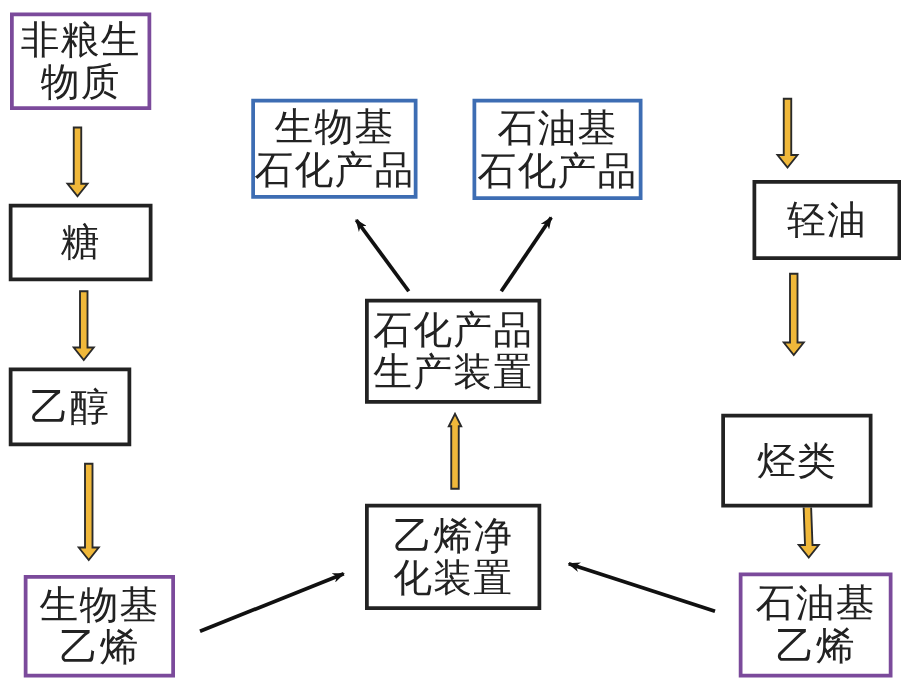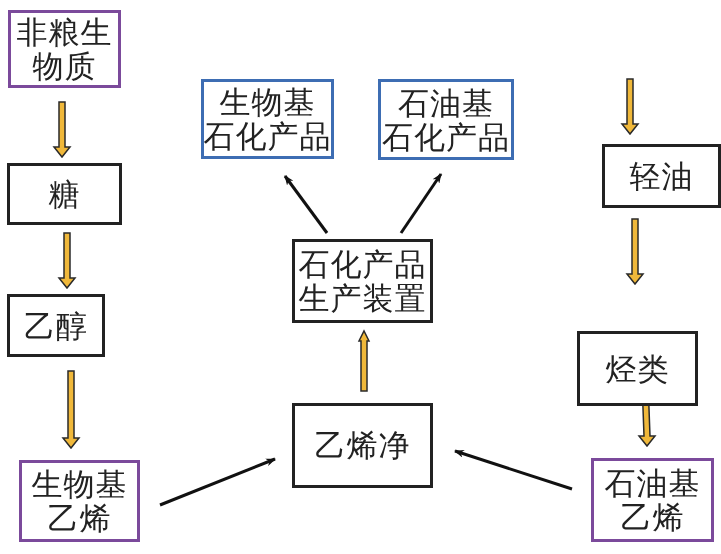--- a/index.html
+++ b/index.html
@@ -64,20 +64,21 @@
   <div class="box b-blue" style="left:378px;top:79px;width:136px;height:81px;">
     <span class="line">石油基</span>
     <span class="line">石化产品</span>
   </div>
   <div class="box b-black" style="left:292px;top:239px;width:141px;height:84px;">
     <span class="line">石化产品</span>
     <span class="line">生产装置</span>
   </div>
   <div class="box b-black" style="left:292px;top:403px;width:141px;height:85px;font-family:Liberation Serif, serif;">
     <span class="line">乙烯净</span>
+    <span class="line">化装置</span>
   </div>
 
   <div class="box b-black" style="left:602px;top:144px;width:119px;height:64px;">
     <span class="line">轻油</span>
   </div>
   <div class="box b-black" style="left:577px;top:291px;width:121px;height:75px;margin-top:40px;">
     <span class="line">烃类</span>
   </div>
   <div class="box b-purple" style="left:591px;top:458px;width:123px;height:84px;">
     <span class="line">石油基</span>

